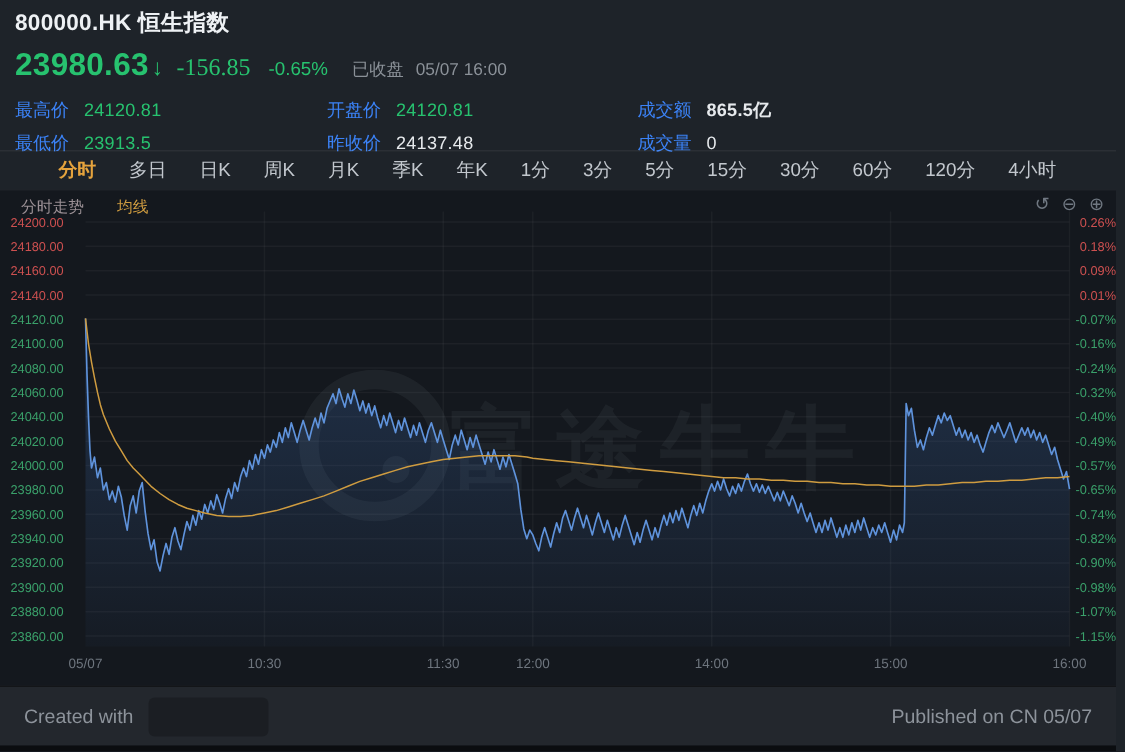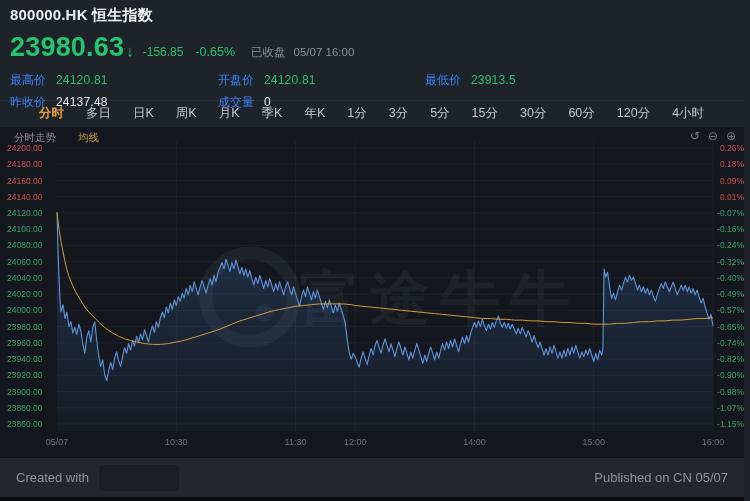--- a/index.html
+++ b/index.html
@@ -3,23 +3,23 @@
 <meta charset="utf-8">
 <style>
   * { margin:0; padding:0; box-sizing:border-box; }
   html,body { width:750px; height:501px; overflow:hidden; }
   body { font-family:"Liberation Sans","DejaVu Sans",sans-serif; background:#1e2329; }
   #app { position:relative; width:744px; height:501px; background:#1e2329; }
 
   .header { position:absolute; top:0; left:0; right:0; height:100px; padding:6px 10px 0 10px; }
   .title-row { font-size:15px; font-weight:bold; color:#eef1f4; letter-spacing:.2px; }
   .price-row { margin-top:7px; display:flex; align-items:baseline; }
-  .price-big { font-size:27px; font-weight:bold; letter-spacing:.2px; }
+  .price-big { font-size:21px; font-weight:bold; letter-spacing:.2px; }
   .price-arrow { font-size:15px; font-weight:bold; margin-left:2px; }
-  .price-chg { font-size:12px; margin-left:9px; }
+  .price-chg { font-size:16px; margin-left:9px;font-family:Liberation Serif, serif; }
   .price-pct { font-size:12.5px; margin-left:12px; }
   .status { font-size:11.5px; color:#8b9198; margin-left:16px; }
   .status-time { font-size:11.5px; color:#8b9198; margin-left:8px; }
   .stats { margin-top:9px; display:grid; grid-template-columns:208px 207px 220px; row-gap:5px; font-size:12px; }
   .stat { display:flex; align-items:baseline; }
   .stat-label { color:#3b82f6; margin-right:10px; }
   .stat-value { letter-spacing:.2px; }
   .bold { font-weight:bold; }
 
   .tabs { position:absolute; top:100px; left:0; right:0; height:26px; display:flex; align-items:center;
@@ -58,20 +58,24 @@
       <span class="status-time">05/07 16:00</span>
     </div>
     <div class="stats">
       <div class="stat">
         <span class="stat-label">最高价</span>
         <span class="stat-value" style="color: rgb(39, 194, 111);">24120.81</span>
       </div>
       <div class="stat">
         <span class="stat-label">开盘价</span>
         <span class="stat-value" style="color: rgb(39, 194, 111);">24120.81</span>
+      </div>
+      <div class="stat">
+        <span class="stat-label">成交额</span>
+        <span class="stat-value bold" style="color: rgb(230, 233, 236);">865.5亿</span>
       </div>
       <div class="stat">
         <span class="stat-label">最低价</span>
         <span class="stat-value" style="color: rgb(39, 194, 111);">23913.5</span>
       </div>
       <div class="stat">
         <span class="stat-label">昨收价</span>
         <span class="stat-value" style="color: rgb(230, 233, 236);">24137.48</span>
       </div>
       <div class="stat">

